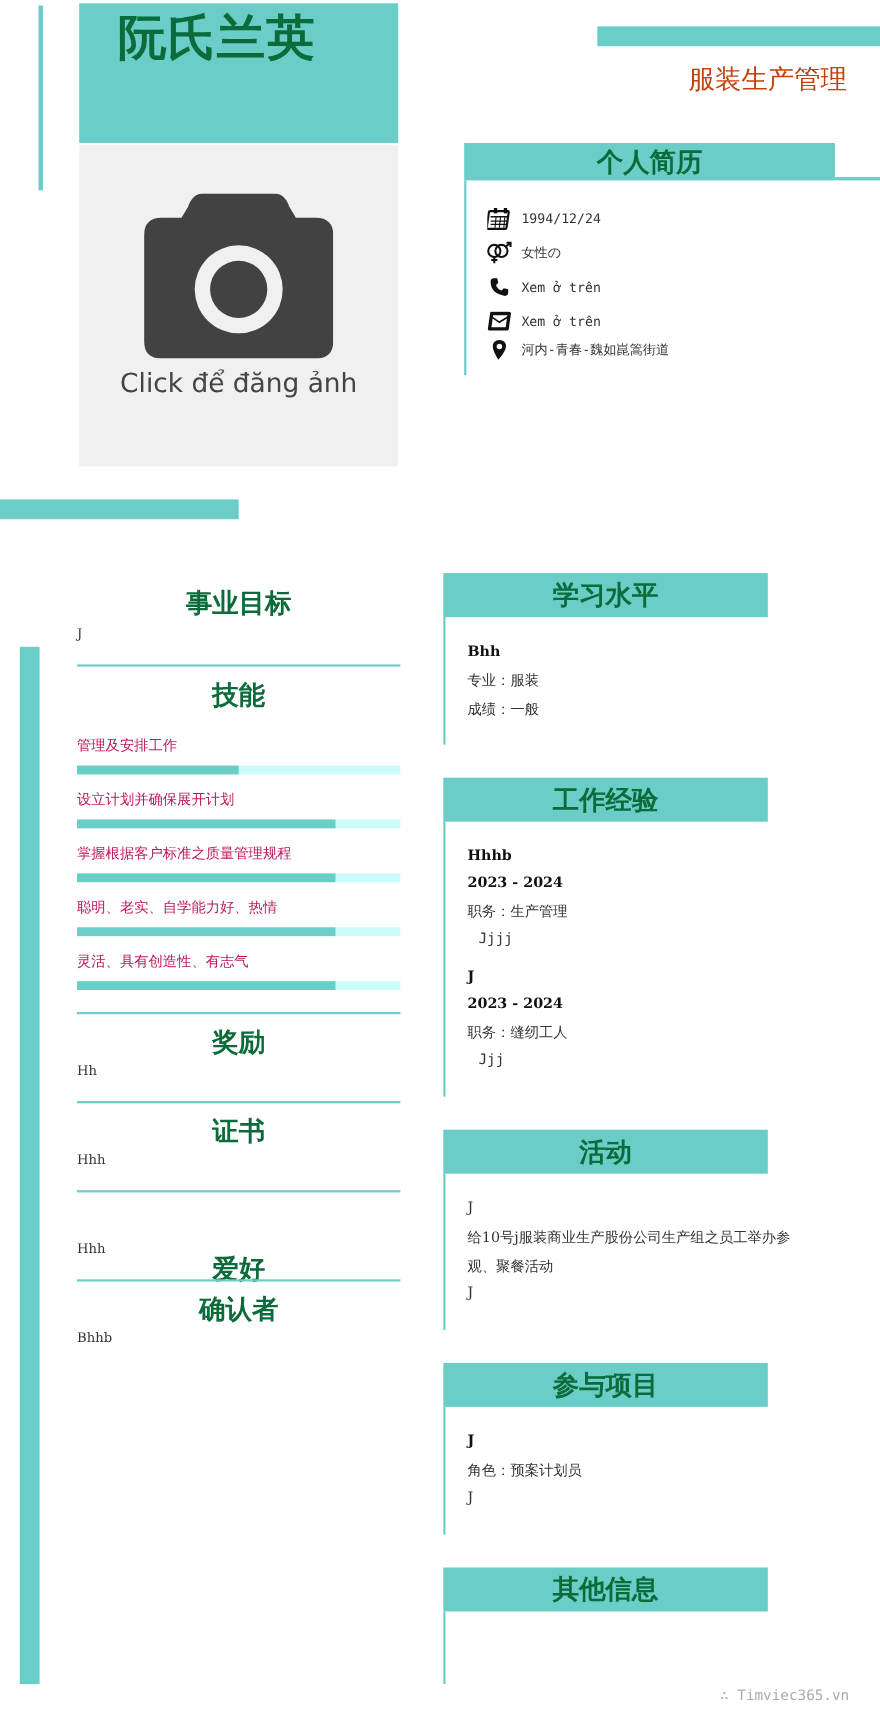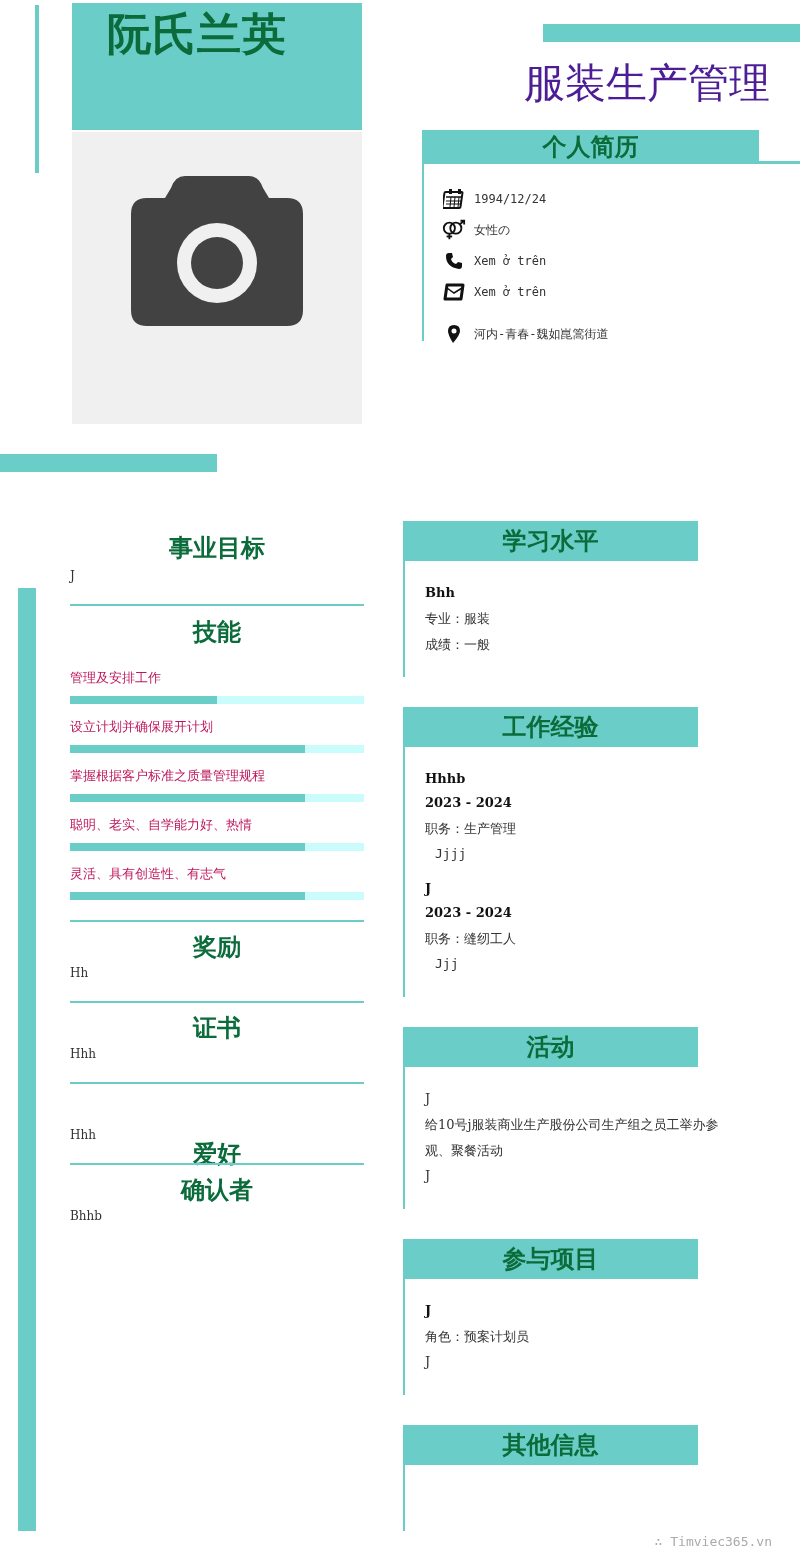--- a/index.html
+++ b/index.html
@@ -18,21 +18,21 @@
     
     #name-block { left: 72px; top: 3px; width: 290px; height: 127px; }
     #name { position: absolute; left: 35px; top: 2px; font-family: "DejaVu Sans", sans-serif; font-weight: bold; font-size: 44px; color: #0b6b3a; letter-spacing: 1px; white-space: nowrap; }
 
     
     #photo { left: 72px; top: 132px; width: 290px; height: 292px; background: #f0f0f0; }
     #camera { position: absolute; left: 59px; top: 44px; width: 172px; height: 150px; }
     #photo-caption { position: absolute; left: 0; width: 290px; top: 202px; text-align: center; font-family: "DejaVu Sans", sans-serif; font-size: 24px; color: #444; }
 
     
-    #job-title { right: 30px; top: 56px; font-family: "DejaVu Serif", serif; font-size: 41px; color: #4c1d95; white-space: nowrap; }
+    #job-title { right: 30px; top: 56px; font-family: "DejaVu Serif", serif; font-size: 24px; color: #c2410c; white-space: nowrap; }
 
     
     #info-head { left: 422px; top: 130px; width: 337px; height: 34px; }
     #info-head-tail { left: 759px; top: 161px; width: 41px; height: 3px; }
     #info-head-text { position: absolute; left: 0; width: 337px; top: 0; line-height: 34px; text-align: center; font-family: "DejaVu Sans", sans-serif; font-weight: bold; font-size: 24px; color: #0b6b3a; }
     #info-line { left: 422px; top: 164px; width: 2px; height: 177px; background: #6acdc7; }
     .info-row { position: absolute; left: 442px; height: 24px; display: flex; align-items: center; }
     .info-row .ic { width: 24px; height: 22px; margin-right: 8px; display: flex; align-items: center; justify-content: center; }
     .info-row .tx { font-family: "DejaVu Sans Mono", monospace; font-size: 12px; color: #333; white-space: nowrap; }
 
@@ -64,20 +64,21 @@
 <div id="name-block" class="abs teal">
   <div id="name">阮氏兰英</div>
 </div>
 
 <div id="photo" class="abs">
   <svg id="camera" viewBox="0 0 172 150">
     <path d="M50 0 H118 Q128 0 132 12 L138 22 H156 Q172 22 172 38 V134 Q172 150 156 150 H16 Q0 150 0 134 V38 Q0 22 16 22 H34 L40 12 Q44 0 54 0 Z" fill="#424242"></path>
     <circle cx="86" cy="87" r="40" fill="#f0f0f0"></circle>
     <circle cx="86" cy="87" r="26" fill="#424242"></circle>
   </svg>
+  <div id="photo-caption">Click để đăng ảnh</div>
 </div>
 
 <div id="job-title" class="abs">服装生产管理</div>
 
 <div id="info-head" class="abs teal">
   <div id="info-head-text">个人简历</div>
 </div>
 <div id="info-head-tail" class="abs teal"></div>
 <div id="info-line" class="abs"></div>
 
@@ -120,21 +121,21 @@
 </div>
 <div class="info-row" style="top:280px;">
   <span class="ic">
     <svg width="22" height="18" viewBox="0 0 22 18">
         <path d="M4 2 H20 L18 16 H2 Z" fill="none" stroke="#111" stroke-width="3" stroke-linejoin="round"></path>
         <polyline points="4,5 11,10 19,5" fill="none" stroke="#111" stroke-width="1.5"></polyline>
       </svg>
   </span>
   <span class="tx">Xem ở trên</span>
 </div>
-<div class="info-row" style="top:322px;">
+<div class="info-row" style="top:306px;">
   <span class="ic">
     <svg width="14" height="20" viewBox="0 0 14 20">
         <path d="M7 1 Q13 1 13 7 Q13 11 6 19 Q1 11 1 7 Q1 1 7 1 Z" fill="#111"></path>
         <circle cx="7" cy="7" r="2.5" fill="#fff"></circle>
       </svg>
   </span>
   <span class="tx">河内-青春-魏如崑篙街道</span>
 </div>
 
 <div class="lsec-title" style="top:532px;">事业目标</div>

